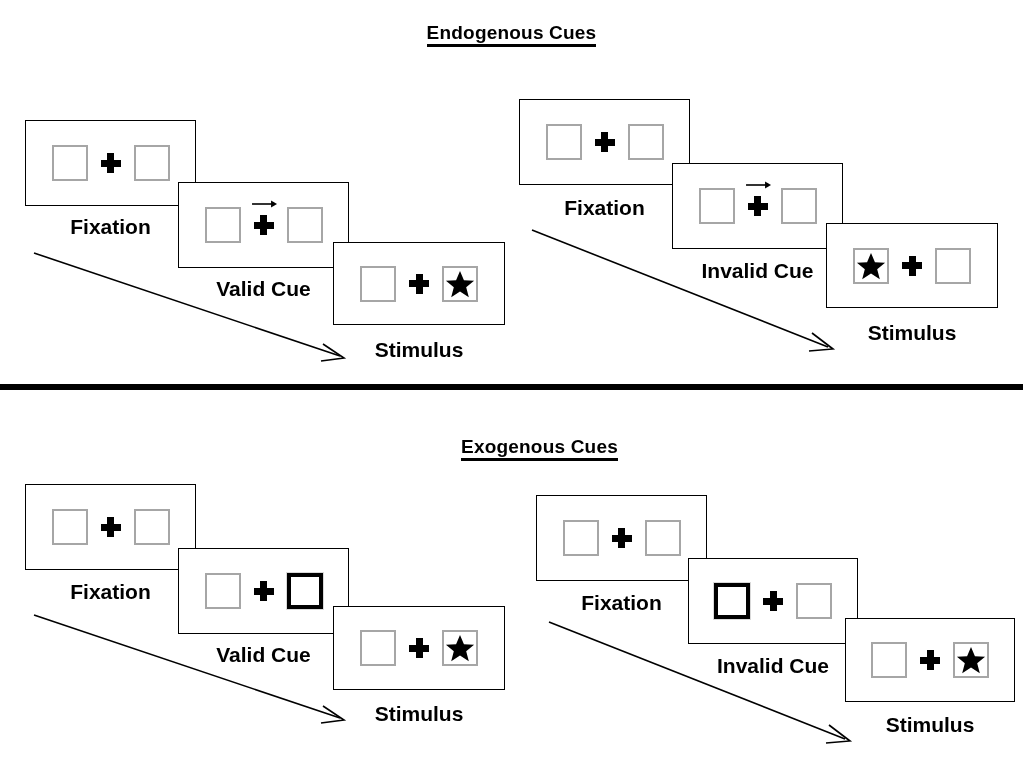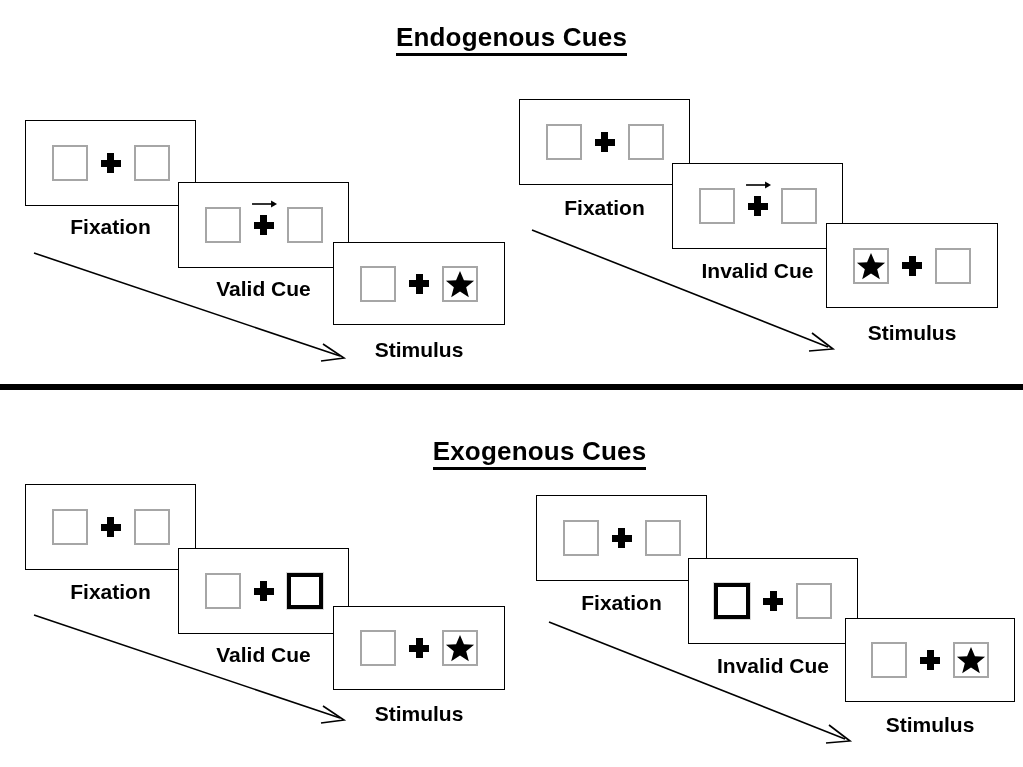--- a/index.html
+++ b/index.html
@@ -17,21 +17,21 @@
     height: 767px;
     background: #ffffff;
     overflow: hidden;
   }
 
   
   .section-title {
     position: absolute;
     width: 100%;
     text-align: center;
-    font-size: 26px;
+    font-size: 19px;
     font-weight: bold;
     letter-spacing: 0.2px;
     white-space: nowrap;
   }
   .section-title span {
     border-bottom: 3px solid #000;
     padding-bottom: 1px;
   }
 
   

